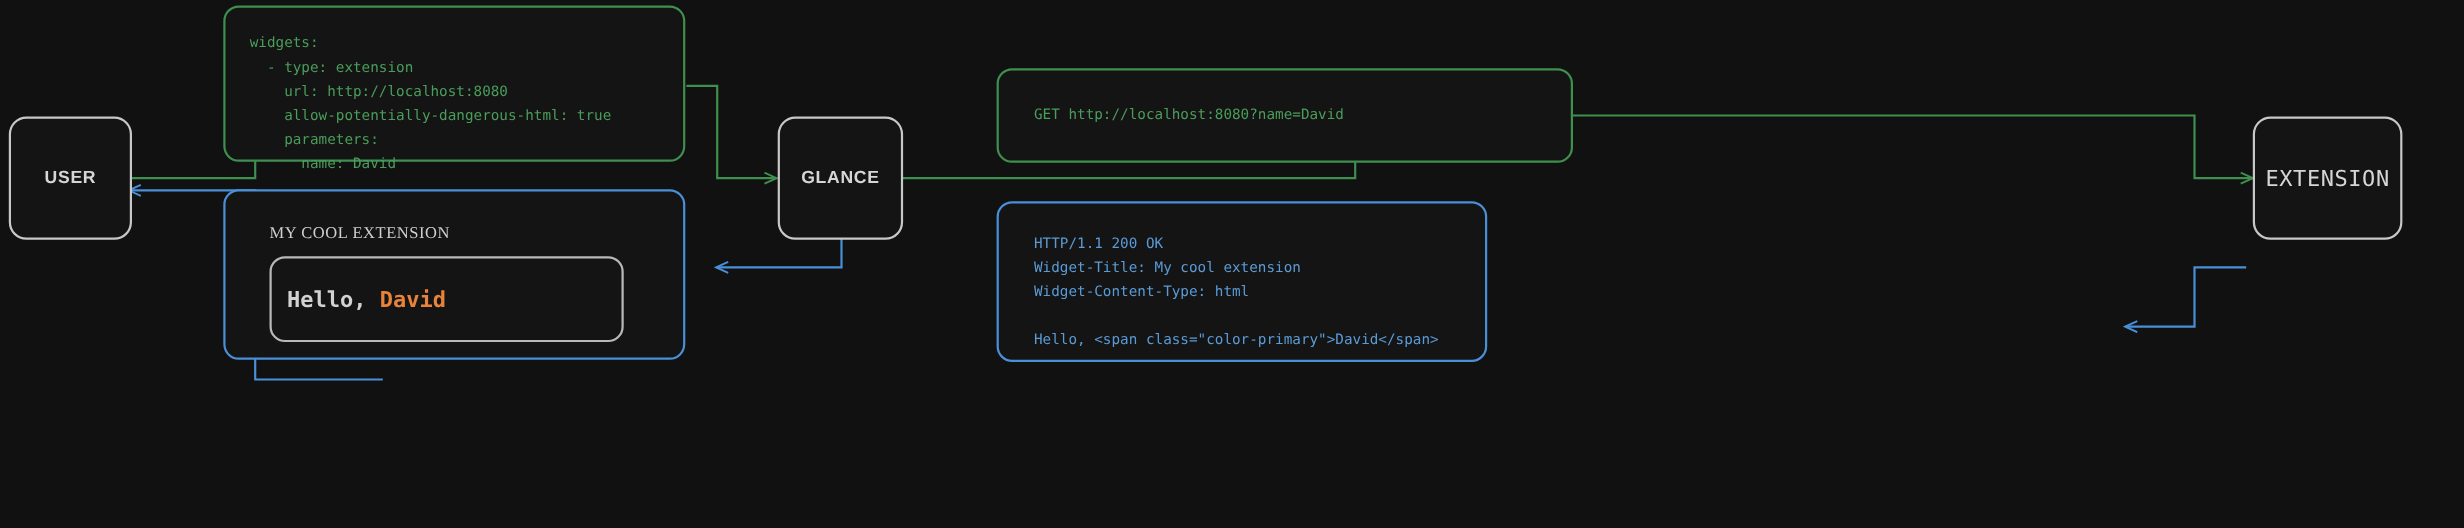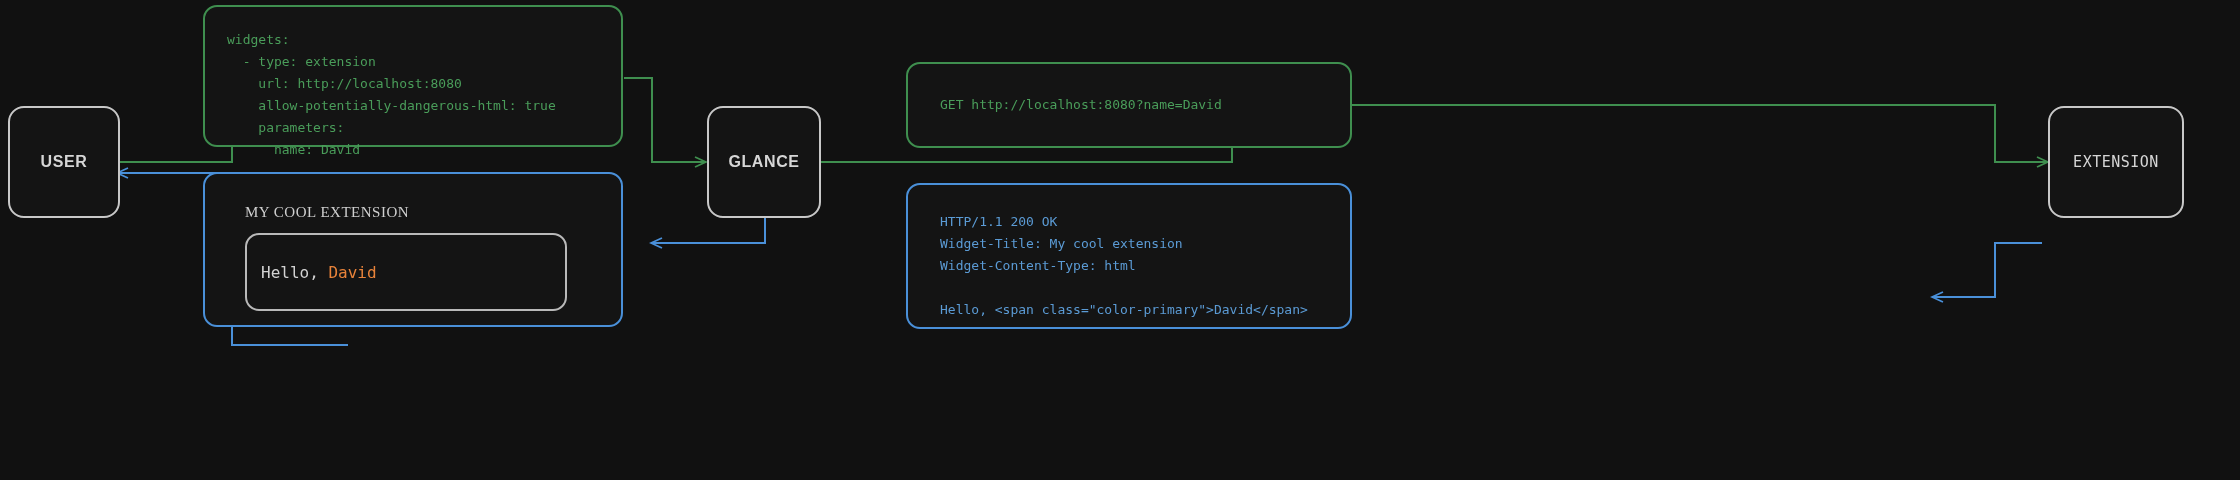--- a/index.html
+++ b/index.html
@@ -18,21 +18,21 @@
     box-sizing:border-box;
     background:#141414;
     display:flex;align-items:center;justify-content:center;
   }
   .actor{
     border:2px solid #c8c8c8;
     border-radius:16px;
     color:#d6d6d6;
   }
   .actor.sans{font-family:"Liberation Sans",sans-serif;font-size:16px;letter-spacing:.6px;font-weight:bold;}
-  .actor.mono{font-family:"DejaVu Sans Mono",monospace;font-size:15px;letter-spacing:.5px;}
+  .actor.mono{font-family:"DejaVu Sans Mono",monospace;font-size:20px;letter-spacing:.5px;}
 
   .codebox{
     border-radius:14px;
     border:2px solid #3f8f4f;
     background:#141414;
     display:block;
     box-sizing:border-box;
   }
   .codebox.blue{border-color:#4a90d9;}
 
@@ -66,21 +66,21 @@
     background:#141414;
     box-sizing:border-box;
     height:78px;
     margin-left:14px;
     margin-right:28px;
     display:flex;align-items:center;
     padding-left:14px;
   }
   .widget-card-text{
     font-family:"DejaVu Sans Mono",monospace;
-    font-size:16px;color:#d2d2d2;
+    font-size:20px;color:#d2d2d2;font-weight:bold;
   }
   .accent{color:#e8833a;}
 </style>
 </head>
 <body>
 
 <div id="stage">
 
   <svg class="wires" viewBox="0 0 2240 480">
     <defs>
@@ -123,21 +123,21 @@
 
   <div class="codebox" style="left:203px;top:5px;width:420px;height:142px;padding:22px 0 0 22px;position:absolute;">
     <pre class="code green">widgets:
   - type: extension
     url: http://localhost:8080
     allow-potentially-dangerous-html: true
     parameters:
       name: David</pre>
   </div>
 
-  <div class="codebox" style="left:906px;top:62px;width:446px;height:86px;padding:0;position:absolute;display:flex;align-items:center;">
+  <div class="codebox" style="left:906px;top:62px;width:524px;height:86px;padding:0;position:absolute;display:flex;align-items:center;">
     <pre class="code green" style="margin-left:32px;">GET http://localhost:8080?name=David</pre>
   </div>
 
   <div class="codebox blue" style="left:906px;top:172px;width:446px;height:146px;padding:26px 0 0 32px;position:absolute;margin-top:11px;">
     <pre class="code blue">HTTP/1.1 200 OK
 Widget-Title: My cool extension
 Widget-Content-Type: html
 
 Hello, &lt;span class="color-primary"&gt;David&lt;/span&gt;</pre>
   </div>

